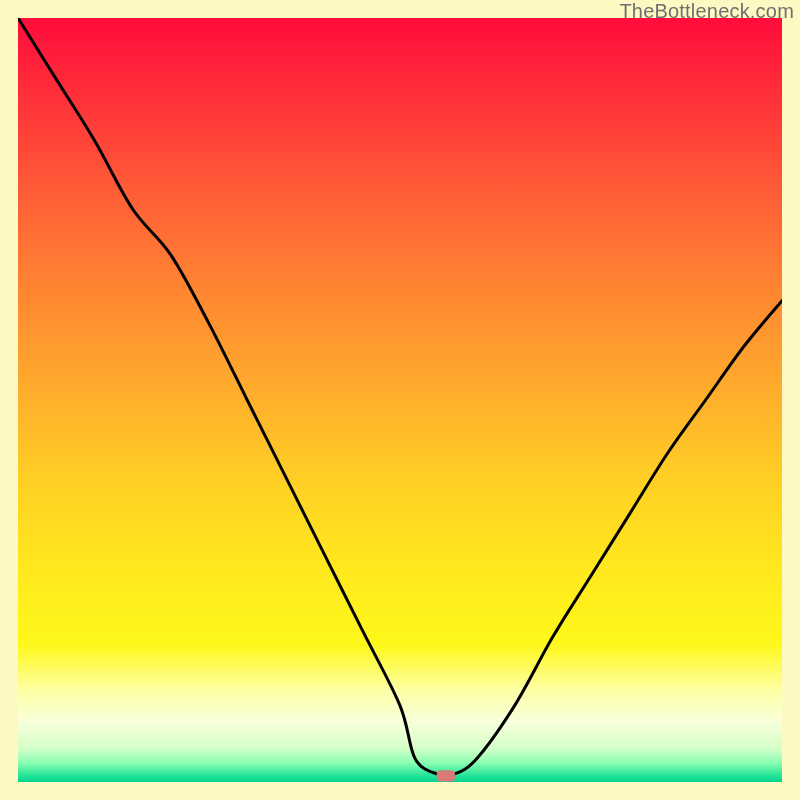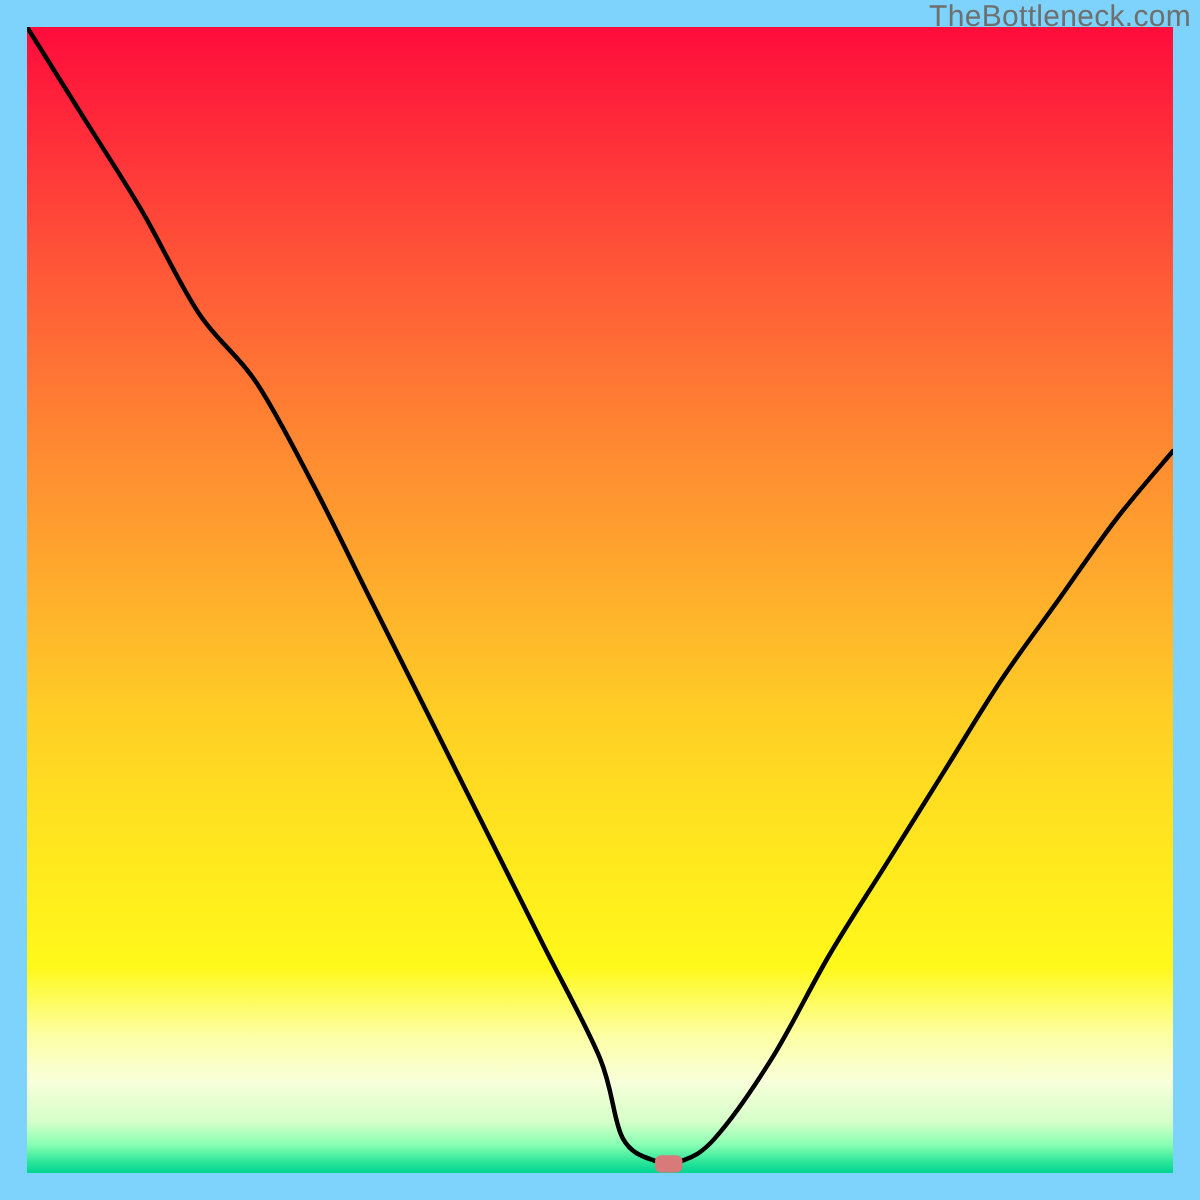--- a/index.html
+++ b/index.html
@@ -7,21 +7,21 @@
     padding: 0;
     width: 800px;
     height: 800px;
     background: #000;
     overflow: hidden;
   }
   .frame {
     position: relative;
     width: 800px;
     height: 800px;
-    background: #7dd3fc;
+    background: #fef9c3;
   }
   .plot-wrap {
     position: absolute;
     left: 18px;
     top: 18px;
     width: 764px;
     height: 764px;
     background: #000;
   }
   .plot {

